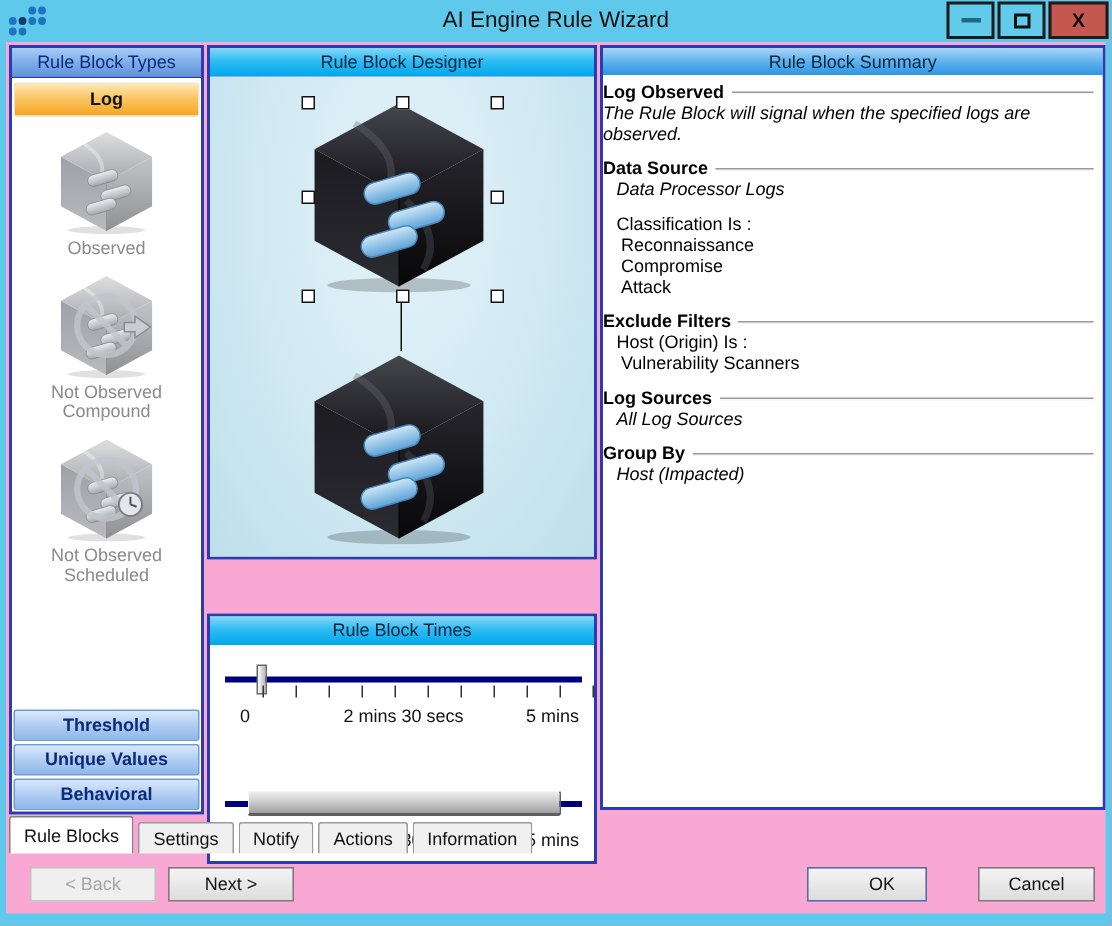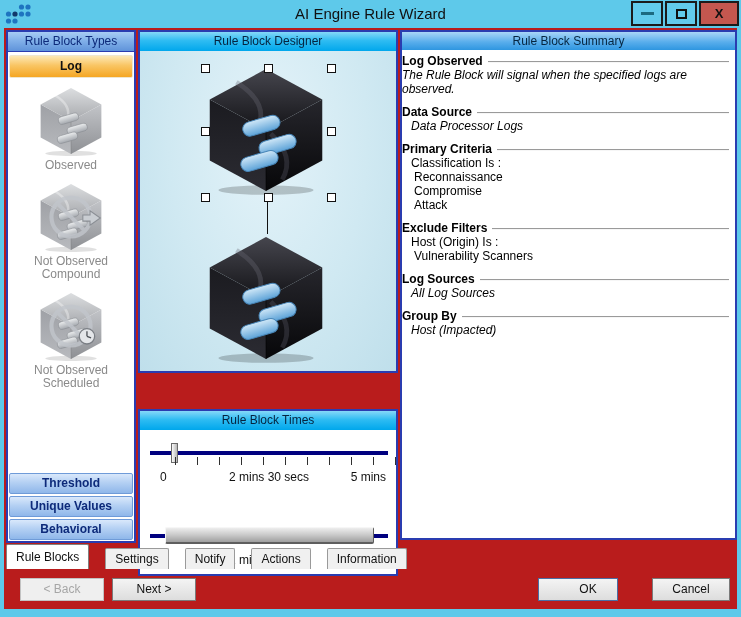--- a/index.html
+++ b/index.html
@@ -10,21 +10,21 @@
   .title{position:absolute;left:0;right:0;top:5px;text-align:center;font-size:15px;color:#111;}
   .logo{position:absolute;left:5px;top:2px;width:26px;height:24px;}
   .winbtn{position:absolute;top:1px;height:25px;border:2px solid #1b1b1b;box-sizing:border-box;
           display:flex;align-items:center;justify-content:center;cursor:pointer;}
   .btn-min{right:78px;width:32px;background:#62cbec;}
   .btn-max{right:44px;width:32px;background:#62cbec;}
   .btn-close{right:2px;width:40px;background:#c4574f;font-weight:bold;font-size:13px;color:#111;}
   .glyph-min{width:13px;height:3px;background:#1c6a80;}
   .glyph-max{width:11px;height:10px;border:2px solid #111;box-sizing:border-box;background:transparent;}
   
-  .content{position:absolute;left:4px;top:28px;width:733px;height:581px;background:#b91c1c;}
+  .content{position:absolute;left:4px;top:28px;width:733px;height:581px;background:#f9a8d4;}
   .panel{position:absolute;border:2px solid #2a3cb0;box-sizing:border-box;background:#fff;}
   .panel-hdr{height:19px;line-height:19px;text-align:center;color:#0d2a7a;
              background:linear-gradient(180deg,#a8ccf4 0%,#82b1e9 45%,#5f93da 100%);
              border-bottom:1px solid #2a3cb0;}
   .cyan-hdr{height:19px;line-height:19px;text-align:center;color:#05233f;
             background:linear-gradient(180deg,#86d8f8 0%,#2fbcf2 45%,#00a7ec 100%);
             border-bottom:1px solid #1d2f9e;}
   .sum-hdr{height:18px;line-height:18px;text-align:center;color:#06253f;
            background:linear-gradient(180deg,#a9d5f7 0%,#5aaeec 55%,#2e96e0 100%);
            border-bottom:1px solid #2a3cb0;}
@@ -72,21 +72,21 @@
   .sec-head{display:flex;align-items:center;}
   .sec-title{font-weight:bold;white-space:nowrap;}
   .sec-rule{flex:1;height:1px;background:#9a9a9a;box-shadow:0 1px 0 #f6f6f6;margin-left:5px;margin-right:2px;}
   .sec-body{line-height:14px;font-style:italic;}
   .indent{padding-left:9px;}
   .crit-row{display:flex;padding-left:9px;line-height:14px;flex-direction:column;}
   .crit-label{white-space:nowrap;}
   .crit-vals{margin-left:3px;}
   
   .tabs{position:absolute;left:2px;top:515px;height:26px;display:flex;align-items:flex-end;}
-  .tab{height:20px;line-height:20px;padding:0 9px;margin-right:16px;background:#f0f0f0;
+  .tab{height:20px;line-height:20px;padding:0 9px;margin-right:3px;background:#f0f0f0;
        border:1px solid #9a9a9a;border-bottom:none;border-radius:2px 2px 0 0;cursor:pointer;color:#111;}
   .tab.active{height:24px;line-height:24px;background:#fff;border-color:#808080;position:relative;z-index:2;}
   
   .pushbtn{position:absolute;top:550px;height:23px;line-height:21px;text-align:center;
            background:linear-gradient(180deg,#f4f4f4,#dddddd);border:1px solid #7a7a7a;
            box-sizing:border-box;cursor:pointer;color:#111;}
   .btn-back{left:16px;width:84px;color:#a6a6a6;background:#efefef;border-color:#c2c2c2;cursor:default;}
   .btn-next{left:108px;width:84px;}
   .btn-ok{left:534px;width:80px;border-color:#4a6ea5;padding-left:20px;}
   .btn-cancel{left:648px;width:78px;}
@@ -310,24 +310,20 @@
 
         <div class="sec">
           <div class="sec-head">
               <span class="sec-title">Data Source</span>
               <span class="sec-rule"></span>
             </div>
           <div class="sec-body indent">Data Processor Logs</div>
         </div>
 
         <div class="sec">
-          <div class="sec-head">
-              <span class="sec-title">Primary Criteria</span>
-              <span class="sec-rule"></span>
-            </div>
           <div class="crit-row">
             <span class="crit-label">Classification Is :</span>
             <span class="crit-vals">
               <div>Reconnaissance</div>
               <div>Compromise</div>
               <div>Attack</div>
             </span>
           </div>
         </div>
 

